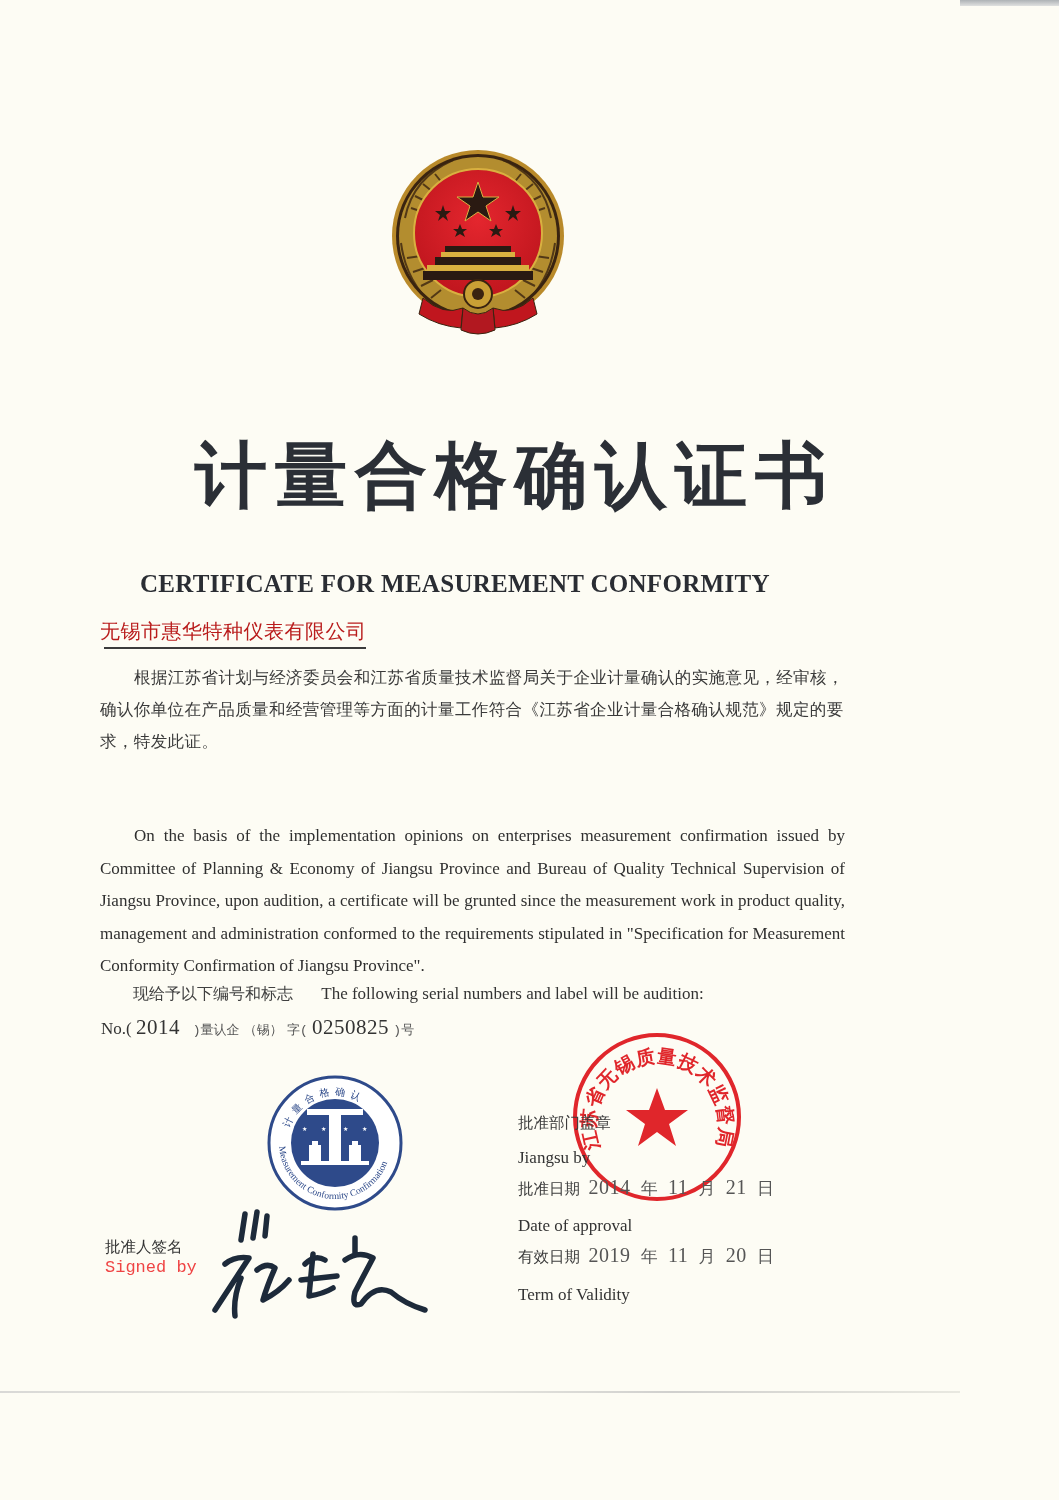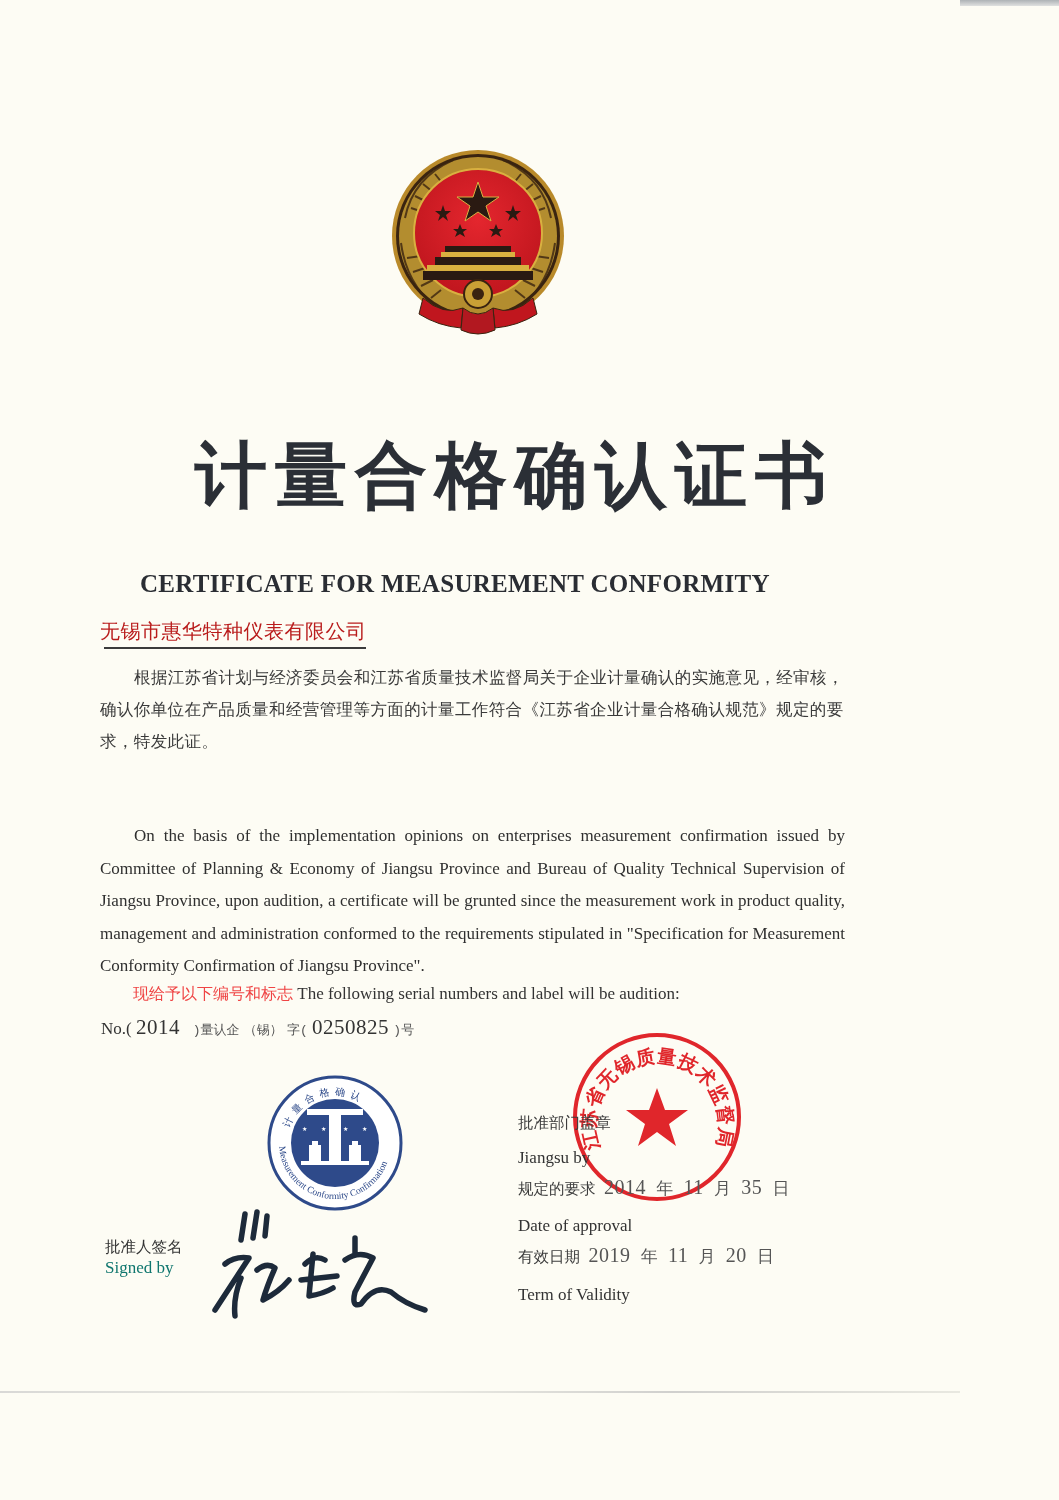--- a/index.html
+++ b/index.html
@@ -37,30 +37,30 @@
       left: 100px; top: 662px; width: 760px;
       font-family: "DejaVu Sans", sans-serif; font-size: 16.5px; line-height: 32px; color: #3a3a3a;
       text-indent: 34px; letter-spacing: 0.4px;
     }
     .en-para {
       left: 100px; top: 820px; width: 745px;
       font-family: "Liberation Serif", serif; font-size: 17px; line-height: 32.5px; color: #2f2f2f;
       text-indent: 34px; text-align: justify;
     }
     .grant-line { left: 133px; top: 984px; font-size: 17px; white-space: nowrap; color: #333; }
-    .grant-line .cn { font-family: "DejaVu Sans", sans-serif; font-size: 16px; color: #ef4444; }
+    .grant-line .cn { font-family: "DejaVu Sans", sans-serif; font-size: 16px; margin-right: 24px; color: #404040; }
     .serial-line { left: 101px; top: 1015px; font-size: 17px; white-space: nowrap; color: #333; }
     .serial-line .big { font-size: 21px; letter-spacing: .5px; }
     .serial-line .cn { font-family: Liberation Mono, monospace; font-size: 13px; color: #555; }
 
     .mc-logo { left: 265px; top: 1073px; width: 140px; height: 140px; }
     .red-seal { left: 570px; top: 1030px; width: 175px; height: 175px; }
 
     .signer-cn { left: 105px; top: 1237px; font-family: "DejaVu Sans", sans-serif; font-size: 15.5px; color: #333; }
-    .signer-en { left: 105px; top: 1258px; font-size: 17px; color: #0f766e; }
+    .signer-en { left: 105px; top: 1258px; font-size: 17px; color: #ef4444; font-family: Liberation Mono, monospace; }
     .signature { left: 205px; top: 1208px; width: 225px; height: 120px; }
 
     .appr { left: 518px; font-size: 17px; color: #333; white-space: nowrap; }
     .appr .cn { font-family: "DejaVu Sans", sans-serif; font-size: 15.5px; color: #3d3d3d; }
     .appr .date { font-size: 20px; color: #555; letter-spacing: .5px; }
     .appr .unit { font-family: "DejaVu Sans", sans-serif; font-size: 17px; color: #555; margin: 0 6px; }
   </style>
 </head>
 <body>
 
@@ -196,26 +196,26 @@
     <path d="M150 30 L150 46 M140 52 Q154 42 168 50 L150 84 Q146 100 156 96 Q170 76 186 84 Q200 96 220 102"></path>
   </g>
 </svg>
 
 <div class="abs appr" style="top:1113px">
   <span class="cn">批准部门盖章</span>
 </div>
 <div class="abs appr" style="top:1148px">Jiangsu by</div>
 
 <div class="abs appr" style="top:1176px">
-  <span class="cn">规定的要求</span>
+  <span class="cn">批准日期</span>
   &nbsp;<span class="date">2014</span>
   <span class="unit">年</span>
   <span class="date">11</span>
   <span class="unit">月</span>
-  <span class="date">35</span>
+  <span class="date">21</span>
   <span class="unit">日</span>
 </div>
 <div class="abs appr" style="top:1216px">Date of approval</div>
 
 <div class="abs appr" style="top:1244px">
   <span class="cn">有效日期</span>
   &nbsp;<span class="date">2019</span>
   <span class="unit">年</span>
   <span class="date">11</span>
   <span class="unit">月</span>

